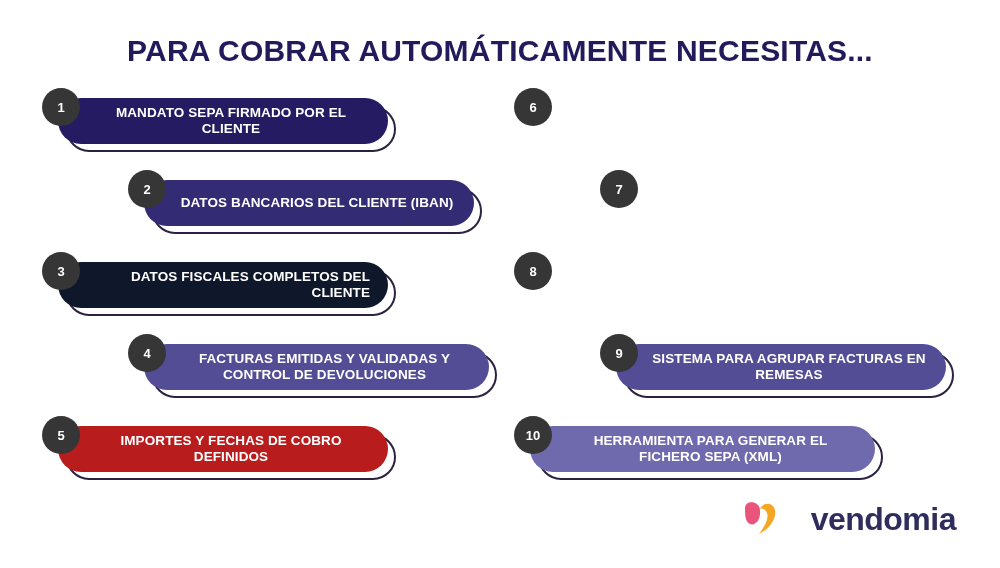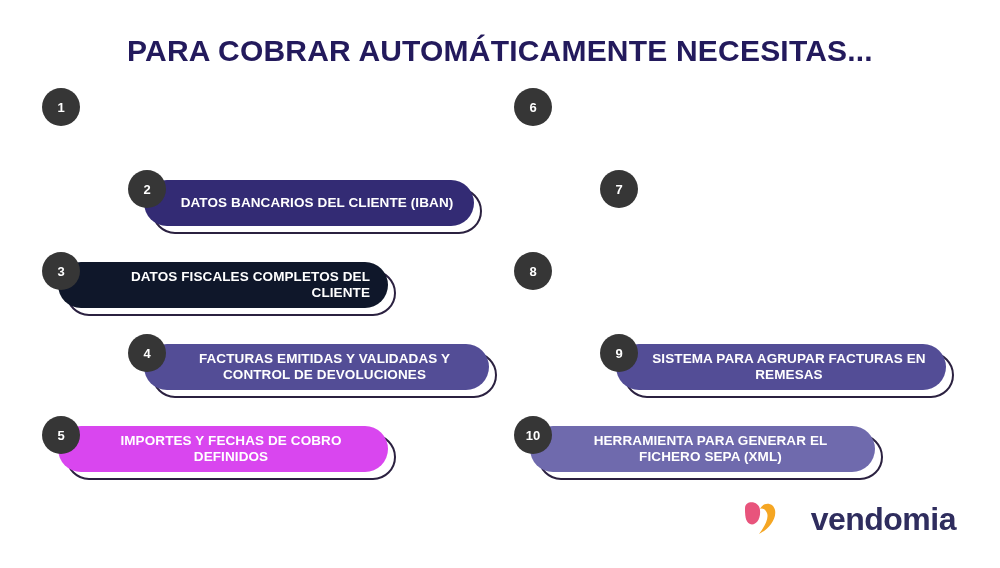--- a/index.html
+++ b/index.html
@@ -114,20 +114,26 @@
 </style>
 </head>
 <body>
 
 <div class="page">
 
   <div class="title">PARA COBRAR AUTOMÁTICAMENTE NECESITAS...</div>
 
   <div class="col col-left">
       <div class="row indent-0">
+        <div class="pill-wrap">
+          <div class="pill-shadow"></div>
+          <div class="pill" style="background: rgb(36, 27, 99);">
+            <div class="pill-text">MANDATO SEPA FIRMADO POR EL CLIENTE</div>
+          </div>
+        </div>
         <div class="num" style="background: rgb(54, 54, 54);">1</div>
       </div>
       <div class="row indent-1">
         <div class="pill-wrap">
           <div class="pill-shadow"></div>
           <div class="pill" style="background: rgb(51, 43, 116);">
             <div class="pill-text">DATOS BANCARIOS DEL CLIENTE (IBAN)</div>
           </div>
         </div>
         <div class="num" style="background: rgb(54, 54, 54);">2</div>
@@ -146,21 +152,21 @@
           <div class="pill-shadow"></div>
           <div class="pill" style="background: rgb(83, 77, 150);">
             <div class="pill-text">FACTURAS EMITIDAS Y VALIDADAS Y CONTROL DE DEVOLUCIONES</div>
           </div>
         </div>
         <div class="num" style="background: rgb(54, 54, 54);">4</div>
       </div>
       <div class="row indent-0">
         <div class="pill-wrap">
           <div class="pill-shadow"></div>
-          <div class="pill" style="background: #d946ef;">
+          <div class="pill" style="background: #b91c1c;">
             <div class="pill-text">IMPORTES Y FECHAS DE COBRO DEFINIDOS</div>
           </div>
         </div>
         <div class="num" style="background: rgb(54, 54, 54);">5</div>
       </div>
     </div>
   <div class="col col-right">
       <div class="row indent-0">
         <div class="num" style="background: rgb(54, 54, 54);">6</div>
       </div>

